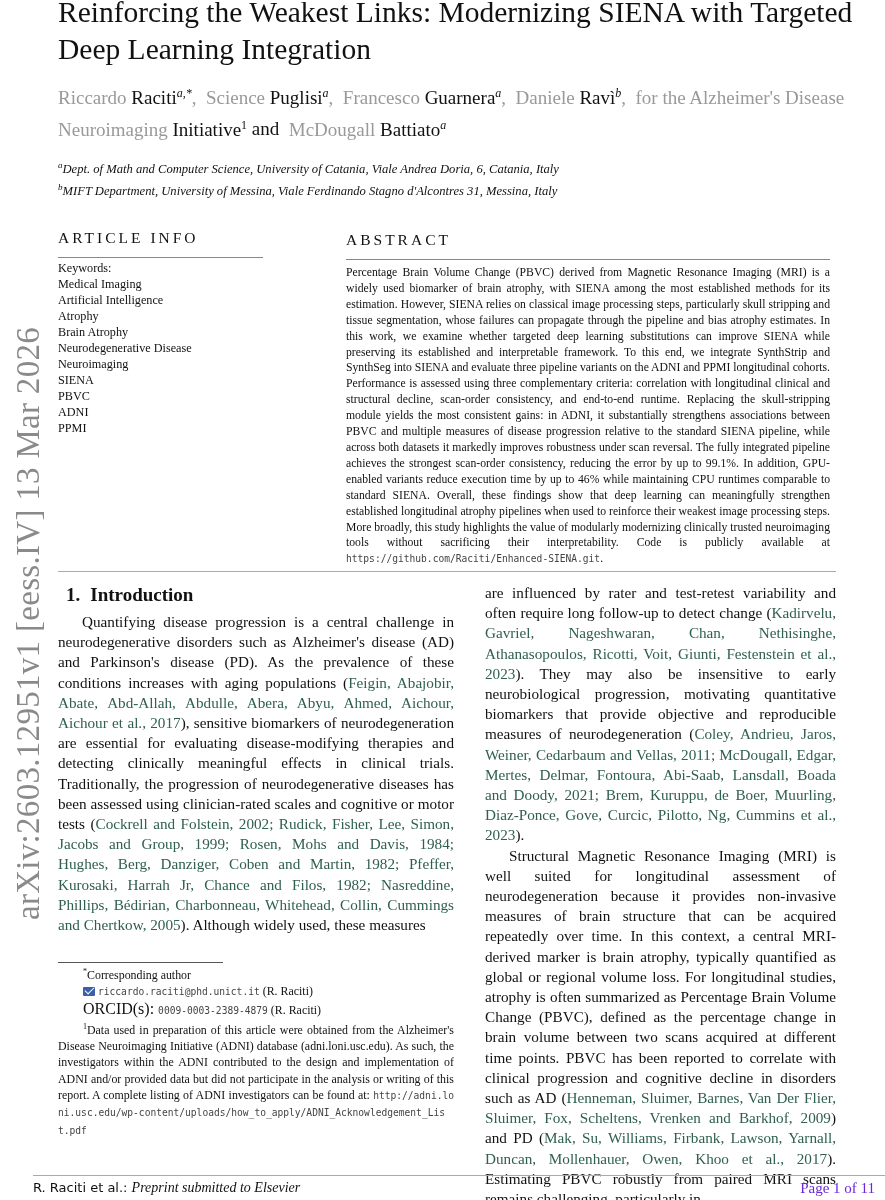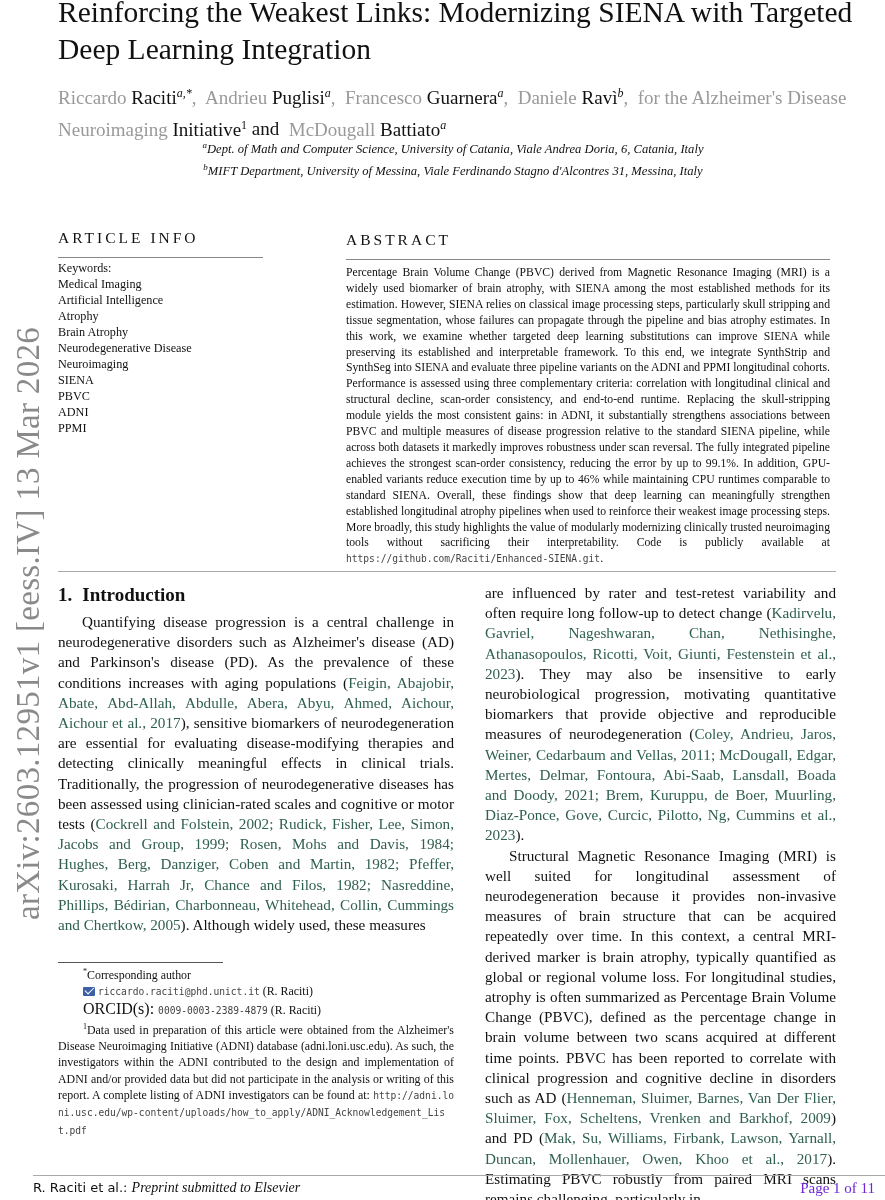--- a/index.html
+++ b/index.html
@@ -2,37 +2,37 @@
 <html><head>
 <meta charset="utf-8">
 <style>
   html,body{margin:0;padding:0;background:#fff;}
   body{width:885px;height:1200px;position:relative;overflow:hidden;font-family:"Liberation Serif","DejaVu Serif",serif;color:#111;}
   .arxiv{position:absolute;left:-322px;top:605px;width:700px;transform:rotate(-90deg);transform-origin:center;text-align:center;font-size:33px;color:#8a8a8a;letter-spacing:0.3px;white-space:nowrap;}
   .title{position:absolute;left:58px;top:-6px;width:800px;font-size:29.5px;line-height:37px;color:#111;}
   .authors{position:absolute;left:58px;top:80px;width:790px;font-size:19px;line-height:27px;color:#999;}
   .authors .sn{color:#111;}
   .authors sup{font-size:12px;font-style:italic;color:#111;}
-  .affils{position:absolute;left:58px;top:136px;width:790px;font-size:12.6px;line-height:18px;font-style:italic;color:#111;text-align:center;}
+  .affils{position:absolute;left:58px;top:156px;width:790px;font-size:12.6px;line-height:18px;font-style:italic;color:#111;}
   .affils sup{font-size:9px;}
   .ainfo{position:absolute;left:58px;top:209px;width:205px;}
   .sec-caps{font-size:15.5px;letter-spacing:3px;color:#111;margin-top:20px;}
   .rule{border-top:1px solid #888;}
   .ainfo .rule{margin-top:10px;}
   .kw{font-size:12.2px;line-height:16px;margin-top:2px;}
   .kw .lbl{}
   .abstract{position:absolute;left:346px;top:211px;width:484px;}
   .abstract .rule{margin-top:10px;}
   .abs-text{font-size:11.7px;line-height:15.9px;text-align:justify;margin-top:5px;}
   .mono{font-family:"DejaVu Sans Mono","Liberation Mono",monospace;font-size:9.6px;color:#444;}
   .hrule{position:absolute;left:58px;top:571px;width:778px;border-top:1px solid #aaa;}
   .col{position:absolute;font-size:15.2px;line-height:20.2px;text-align:justify;}
   .col.left{left:58px;top:583px;width:396px;}
   .col.right{left:485px;top:583px;width:351px;}
-  .h1{font-weight:bold;font-size:19px;margin:0 0 5px 0;line-height:24px;}
+  .h1{font-weight:bold;font-size:19px;margin:0 0 5px 8px;line-height:24px;}
   .h1 .num{margin-right:10px;}
   .ind{text-indent:24px;margin:0;}
   p{margin:0;}
   .cite{color:#2f5f4f;}
   .fn-rule{position:absolute;left:58px;top:962px;width:165px;border-top:1px solid #555;}
   .fn{position:absolute;left:58px;top:964px;width:396px;font-size:11.9px;line-height:16.3px;text-align:justify;}
   .fn .i{padding-left:25px;}
   .fn sup{font-size:8px;}
   .mail{display:inline-block;width:12px;height:9px;background:#3b5fa8;border-radius:1px;vertical-align:-1px;position:relative;margin-right:3px;}
   .mail::after{content:"";position:absolute;left:1px;top:1px;width:8px;height:4px;border-left:1px solid #fff;border-bottom:1px solid #fff;transform:rotate(-45deg);transform-origin:center;left:2px;top:0px;}
@@ -43,21 +43,21 @@
 </style>
 </head>
 <body>
 
 <div class="arxiv">arXiv:2603.12951v1  [eess.IV]  13 Mar 2026</div>
 
 <h1 class="title" style="margin:0;font-weight:normal;">Reinforcing the Weakest Links: Modernizing SIENA with Targeted Deep Learning Integration</h1>
 
 <div class="authors">
   <span><span>Riccardo</span> <span class="sn">Raciti</span><sup>a,*</sup></span>,&nbsp;
-  <span><span>Andrieu</span> <span class="sn">Puglisi</span><sup>a</sup></span>,&nbsp;
+  <span><span>Science</span> <span class="sn">Puglisi</span><sup>a</sup></span>,&nbsp;
   <span><span>Francesco</span> <span class="sn">Guarnera</span><sup>a</sup></span>,&nbsp;
   <span><span>Daniele</span> <span class="sn">Ravì</span><sup>b</sup></span>,&nbsp;
   <span><span>for the Alzheimer's Disease Neuroimaging</span> <span class="sn">Initiative</span><sup style="font-style:normal">1</sup></span>
   <span class="sn">and</span>&nbsp;
   <span><span>McDougall</span> <span class="sn">Battiato</span><sup>a</sup></span>
 </div>
 
 <div class="affils">
   <div><sup>a</sup><span>Dept. of Math and Computer Science, University of Catania, Viale Andrea Doria, 6, Catania, Italy</span></div>
   <div><sup>b</sup><span>MIFT Department, University of Messina, Viale Ferdinando Stagno d'Alcontres 31, Messina, Italy</span></div>

